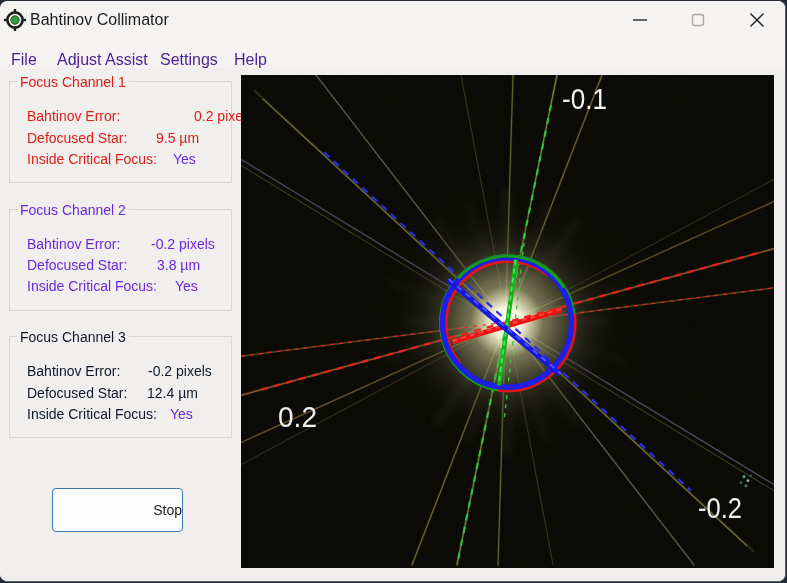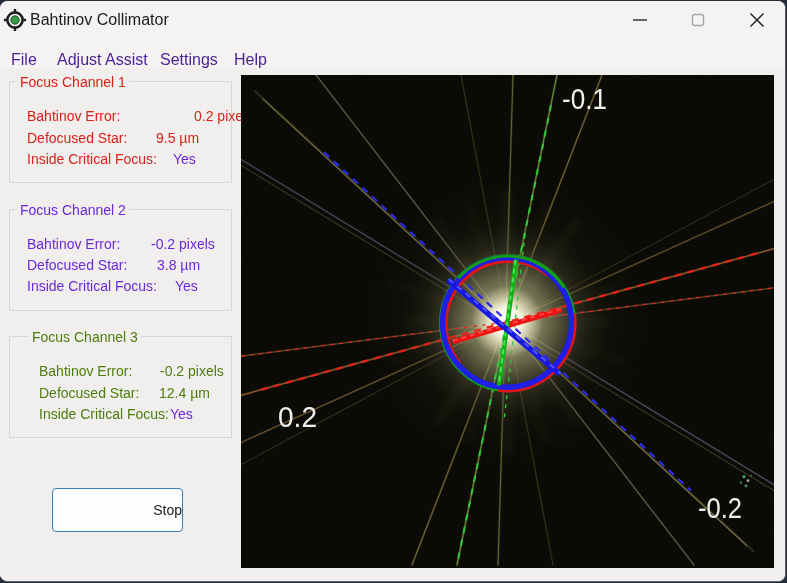--- a/index.html
+++ b/index.html
@@ -11,21 +11,21 @@
   .winbtn{position:absolute;top:0;height:38px;}
   .menubar{position:absolute;left:0;top:38px;width:100%;height:29px;background:#f4f3f2;}
   .menuitem{position:absolute;top:12px;font-size:16px;color:#4c1d95;}
   .client{position:absolute;left:0;top:67px;width:786px;height:515px;background:#f0efee;}
   .group{position:absolute;left:9px;width:223px;border:1px solid #d9d7d5;box-sizing:border-box;}
   .gtitle{position:absolute;left:7px;top:-8px;background:#f0efee;padding:0 3px;font-size:14px;}
   .row{position:absolute;left:17px;font-size:14px;white-space:nowrap;}
   .val{position:absolute;font-size:14px;white-space:nowrap;}
   .red{color:#da2119;}
   .green{color:#6d28d9;}
-  .blue{color:#4d7c0f;margin-left:12px;}
+  .blue{color:#0f172a;}
   .stopbtn{position:absolute;left:52px;top:420px;width:131px;height:44px;background:#fdfdfd;border:1px solid #3d7bb5;border-radius:4px;box-sizing:border-box;font-size:14px;color:#1b1b1b;text-align:right;line-height:42px;}
   .imgarea{position:absolute;left:241px;top:74px;width:533px;height:493px;background:#4d7c0f;}
 </style>
 </head>
 <body>
 <div class="window">
   <div class="titlebar">
     <svg class="appicon" style="left:0.6px;top:4.6px;" width="28" height="28" viewBox="0 0 28 28">
       <circle cx="14" cy="14" r="7.6" fill="none" stroke="#1d1d1d" stroke-width="2.6"></circle>
       <circle cx="14" cy="14" r="4.2" fill="#389846" stroke="#15571f" stroke-width="1"></circle>

